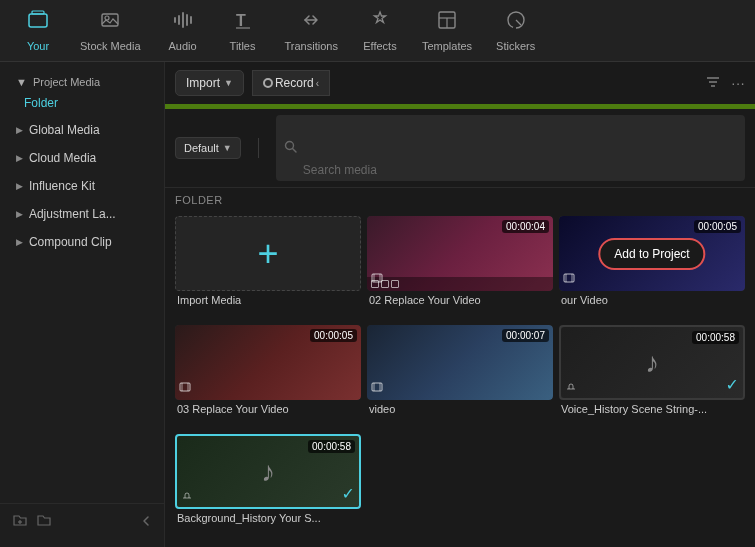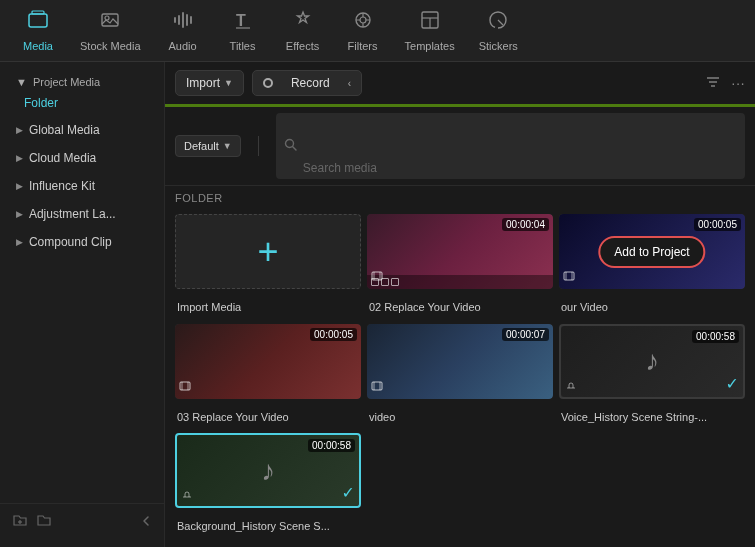--- a/index.html
+++ b/index.html
@@ -103,42 +103,42 @@
       background: #1a1a1a;
       overflow: hidden;
     }
 
     
     .content-topbar {
       display: flex;
       align-items: center;
       padding: 8px 10px;
       gap: 8px;
-      border-bottom: 3px solid #4d7c0f;
+      border-bottom: 5px solid #4d7c0f;
     }
     .btn-dropdown {
       display: flex;
       align-items: center;
       gap: 4px;
       background: #2a2a2a;
       border: 1px solid #3a3a3a;
       border-radius: 5px;
       color: #ddd;
       padding: 5px 10px;
       cursor: pointer;
       font-size: 12px;
     }
     .btn-dropdown .arrow { font-size: 9px; color: #aaa; }
     .btn-record {
       display: flex;
       align-items: center;
-      gap: 18px;
+      gap: 2px;
       background: #2a2a2a;
       border: 1px solid #3a3a3a;
-      border-radius: 5px;
+      border-radius: 0;
       color: #ddd;
       padding: 5px 10px;
       cursor: pointer;
       font-size: 12px;
     }
     .record-dot {
       width: 10px;
       height: 10px;
       border-radius: 50%;
       border: 2px solid #aaa;
@@ -234,21 +234,21 @@
     }
     .media-thumb-inner {
       width: 100%;
       height: 100%;
       border-radius: 4px;
       position: relative;
     }
     .media-label {
       font-size: 11px;
       color: #ccc;
-      margin-top: 12px;
+      margin-top: 3px;
       white-space: nowrap;
       overflow: hidden;
       text-overflow: ellipsis;
       padding: 0 2px;
     }
     .duration-badge {
       position: absolute;
       top: 4px;
       right: 4px;
       background: rgba(0,0,0,0.65);
@@ -331,21 +331,21 @@
 <body>
 
 <div class="toolbar">
   <div class="toolbar-item active">
     <span class="toolbar-icon">
       <svg width="22" height="22" viewBox="0 0 22 22" fill="none">
         <rect x="2" y="5" width="18" height="13" rx="2" stroke="#4dd0e1" stroke-width="1.5" fill="none"></rect>
         <rect x="5" y="2" width="12" height="3" rx="1" stroke="#4dd0e1" stroke-width="1.2" fill="none"></rect>
       </svg>
     </span>
-    <span>Media</span>
+    <span>Your</span>
   </div>
   <div class="toolbar-item">
     <span class="toolbar-icon">
       <svg width="22" height="22" viewBox="0 0 22 22" fill="none">
         <rect x="3" y="5" width="16" height="12" rx="1.5" stroke="#888" stroke-width="1.4" fill="none"></rect>
         <circle cx="8" cy="9" r="2" stroke="#888" stroke-width="1.2" fill="none"></circle>
         <path d="M3 15l4-4 4 3 3-4 5 5" stroke="#888" stroke-width="1.2" fill="none"></path>
       </svg>
     </span>
     <span>Stock Media</span>
@@ -363,34 +363,33 @@
       <svg width="22" height="22" viewBox="0 0 22 22" fill="none">
         <text x="4" y="17" font-size="16" fill="#888" font-weight="bold">T</text>
         <line x1="4" y1="19" x2="18" y2="19" stroke="#888" stroke-width="1.2"></line>
       </svg>
     </span>
     <span>Titles</span>
   </div>
   <div class="toolbar-item">
     <span class="toolbar-icon">
       <svg width="22" height="22" viewBox="0 0 22 22" fill="none">
+        <path d="M5 11h12M13 7l4 4-4 4" stroke="#888" stroke-width="1.5" stroke-linecap="round" stroke-linejoin="round"></path>
+        <path d="M9 7L5 11l4 4" stroke="#888" stroke-width="1.5" stroke-linecap="round" stroke-linejoin="round"></path>
+      </svg>
+    </span>
+    <span>Transitions</span>
+  </div>
+  <div class="toolbar-item">
+    <span class="toolbar-icon">
+      <svg width="22" height="22" viewBox="0 0 22 22" fill="none">
         <path d="M11 3l1.5 4h4l-3.5 2.5 1.5 4L11 11l-3.5 2.5 1.5-4L5.5 7h4z" stroke="#888" stroke-width="1.3" fill="none"></path>
       </svg>
     </span>
     <span>Effects</span>
-  </div>
-  <div class="toolbar-item">
-    <span class="toolbar-icon">
-      <svg width="22" height="22" viewBox="0 0 22 22" fill="none">
-        <circle cx="11" cy="11" r="7" stroke="#888" stroke-width="1.4" fill="none"></circle>
-        <circle cx="11" cy="11" r="3" stroke="#888" stroke-width="1.2" fill="none"></circle>
-        <path d="M11 4v4M11 14v4M4 11h4M14 11h4" stroke="#888" stroke-width="1.2"></path>
-      </svg>
-    </span>
-    <span>Filters</span>
   </div>
   <div class="toolbar-item">
     <span class="toolbar-icon">
       <svg width="22" height="22" viewBox="0 0 22 22" fill="none">
         <rect x="3" y="3" width="16" height="16" rx="1.5" stroke="#888" stroke-width="1.4" fill="none"></rect>
         <line x1="3" y1="9" x2="19" y2="9" stroke="#888" stroke-width="1.2"></line>
         <line x1="11" y1="9" x2="11" y2="19" stroke="#888" stroke-width="1.2"></line>
       </svg>
     </span>
     <span>Templates</span>
@@ -604,18 +603,18 @@
             </div>
           </div>
           <div class="duration-badge">00:00:58</div>
           <span class="media-type-icon">
             <svg width="12" height="12" viewBox="0 0 12 12" fill="none">
               <path d="M2 10h8M4 10V7a2 2 0 014 0v3" stroke="rgba(255,255,255,0.5)" stroke-width="1" fill="none"></path>
             </svg>
           </span>
           <span class="checkmark-badge">✓</span>
         </div>
-        <div class="media-label">Background_History Scene S...</div>
+        <div class="media-label">Background_History Your S...</div>
       </div>
 
     </div>
   </div>
 </div>
 
 </body></html>

